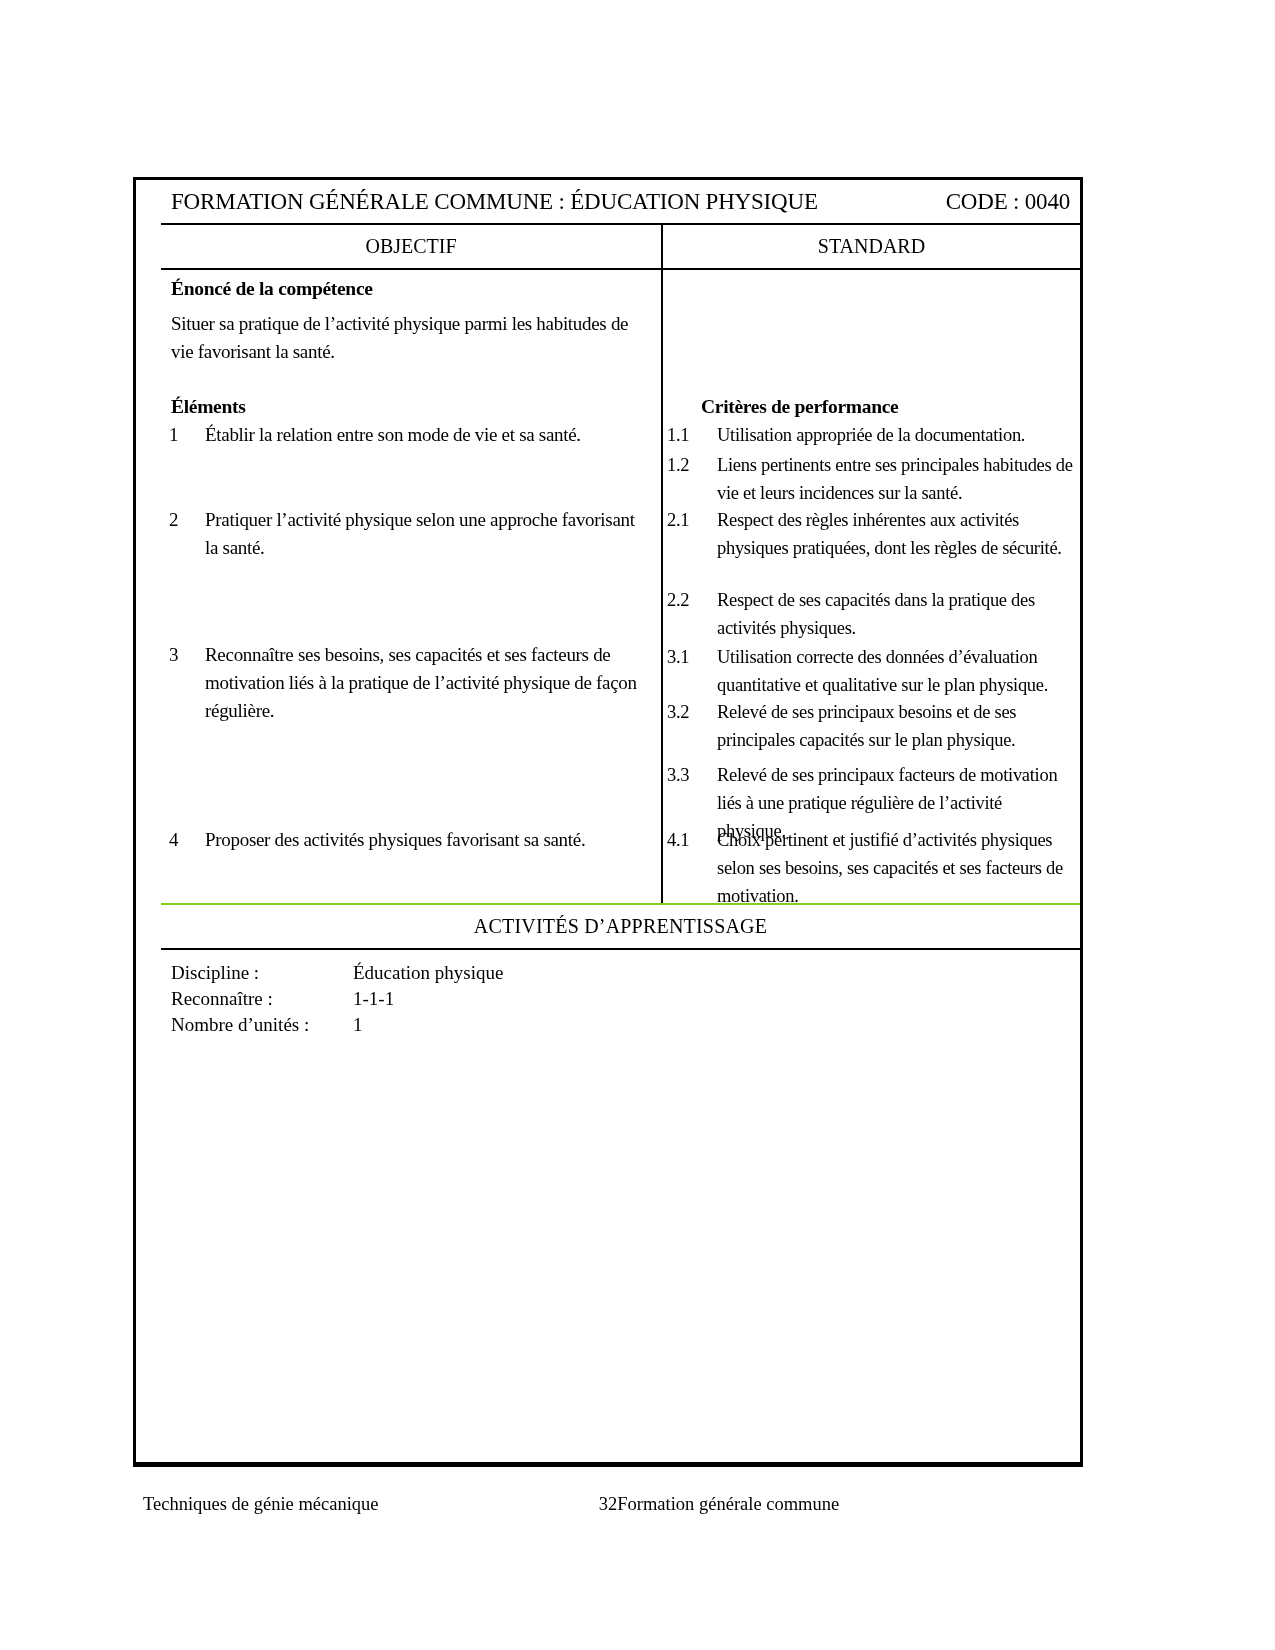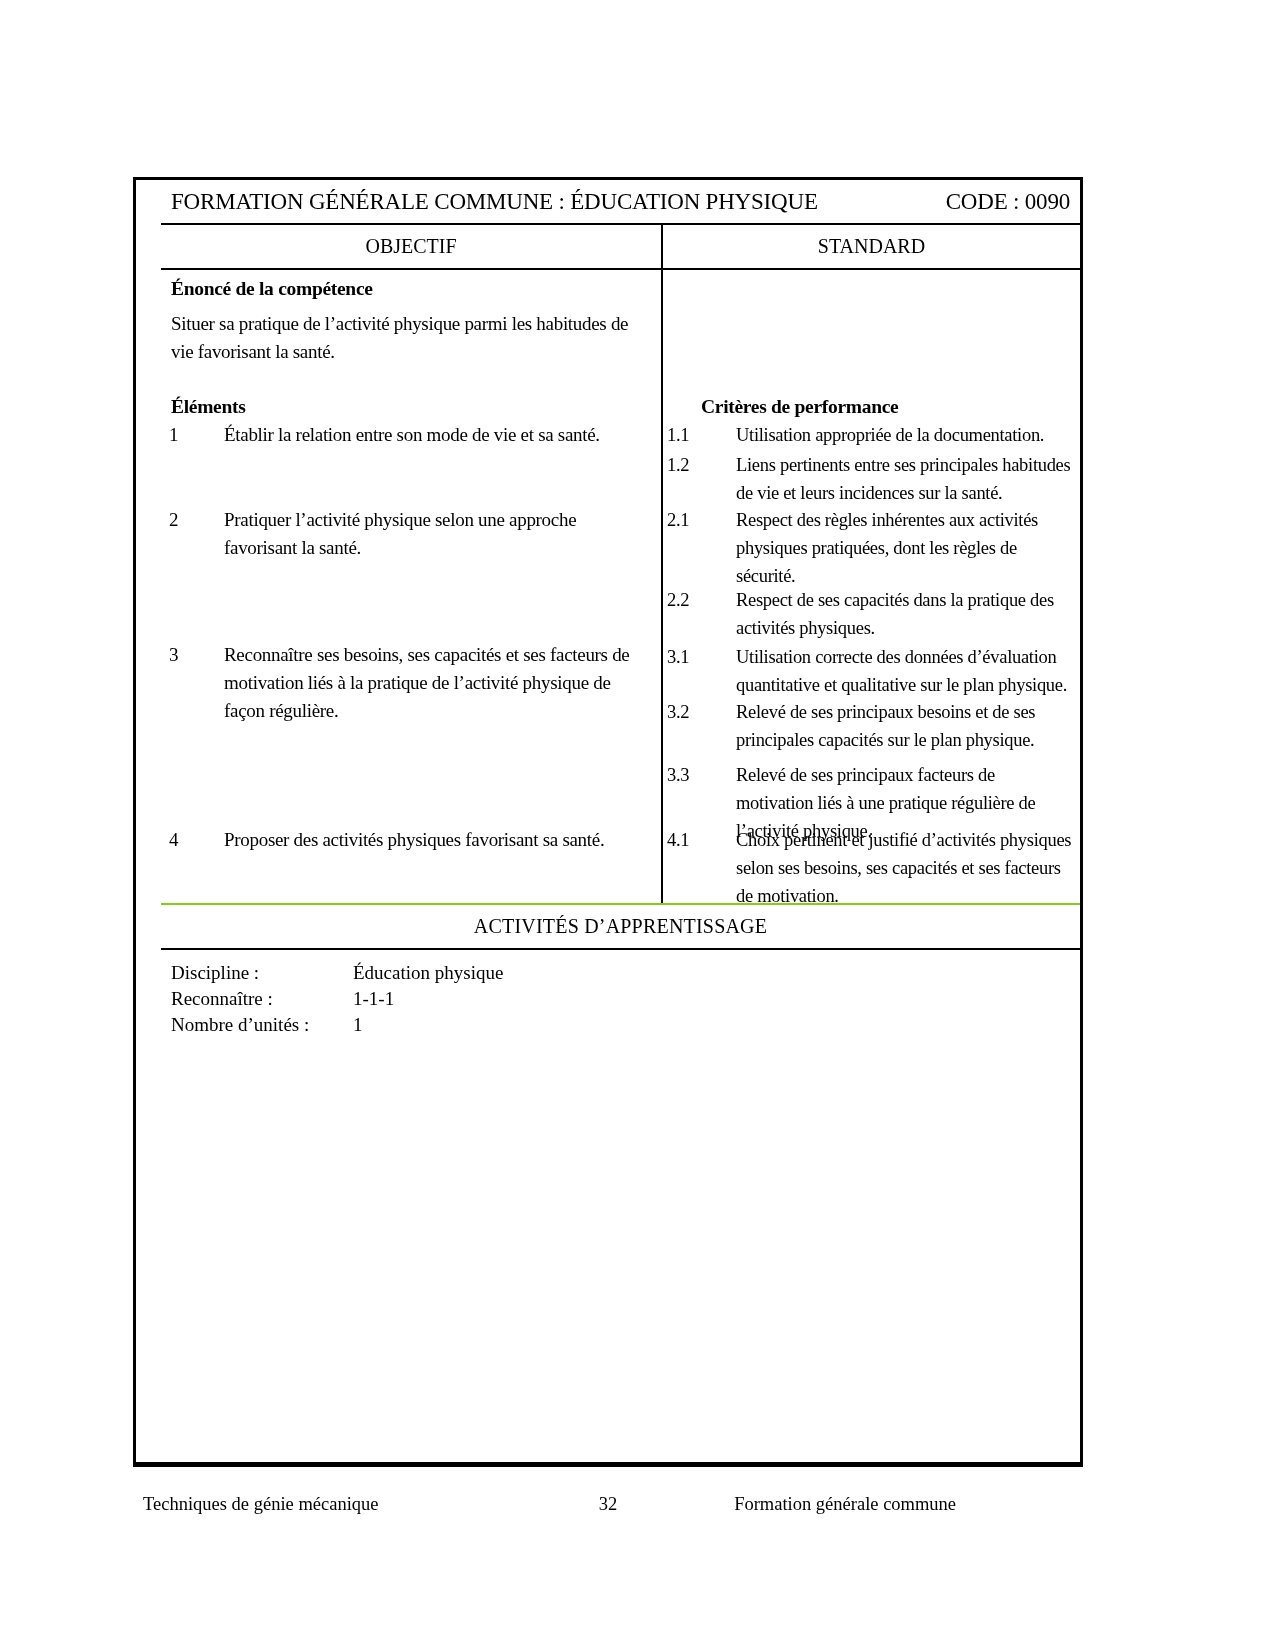--- a/index.html
+++ b/index.html
@@ -56,21 +56,21 @@
   .cell-right { font-size: 18.5px; }
 
   .abs { position: absolute; left: 10px; right: 16px; }
   .heading { font-weight: bold; font-size: 19.5px; }
 
   .item { position: absolute; display: flex; }
   .cell-left  .item { left: 8px;  right: 16px; }
   .cell-left  .item .num { flex: 0 0 36px; }
   .cell-right .item { left: 4px;  right: 7px; }
   .cell-right .item .num { flex: 0 0 50px; }
-  .item .txt { flex: 1; margin-left: 19px; }
+  .item .txt { flex: 1; }
   .cell-right .abs { left: 6px; right: 7px; margin-left: 32px; }
 
   
   .row-activites {
     height: 45px; flex: 0 0 45px;
     border-bottom: 2px solid #000;
     display: flex; align-items: center; justify-content: center;
     font-size: 20px; letter-spacing: 0.2px;
   }
 
@@ -83,32 +83,32 @@
   
   .footer {
     position: absolute;
     left: 133px; top: 1494px; width: 950px;
     display: flex; align-items: baseline;
     font-size: 18.5px;
     padding: 0 10px 0 10px;
   }
   .footer-left  { flex: 1; text-align: left; }
   .footer-page  { flex: 0 0 auto; text-align: center; }
-  .footer-right { flex: 1; text-align: center; }
+  .footer-right { flex: 1; text-align: left; }
 </style>
 </head>
 <body>
 
 <div class="page">
 
   <div class="doc-table">
 
     <div class="row-title">
       <span>FORMATION GÉNÉRALE COMMUNE : ÉDUCATION PHYSIQUE</span>
-      <span>CODE : 0090</span>
+      <span>CODE : 0040</span>
     </div>
 
     <div class="row-colheads">
       <div class="col-left colhead">OBJECTIF</div>
       <div class="col-right colhead">STANDARD</div>
     </div>
 
     <div class="row-main">
 
       <div class="col-left cell cell-left">

